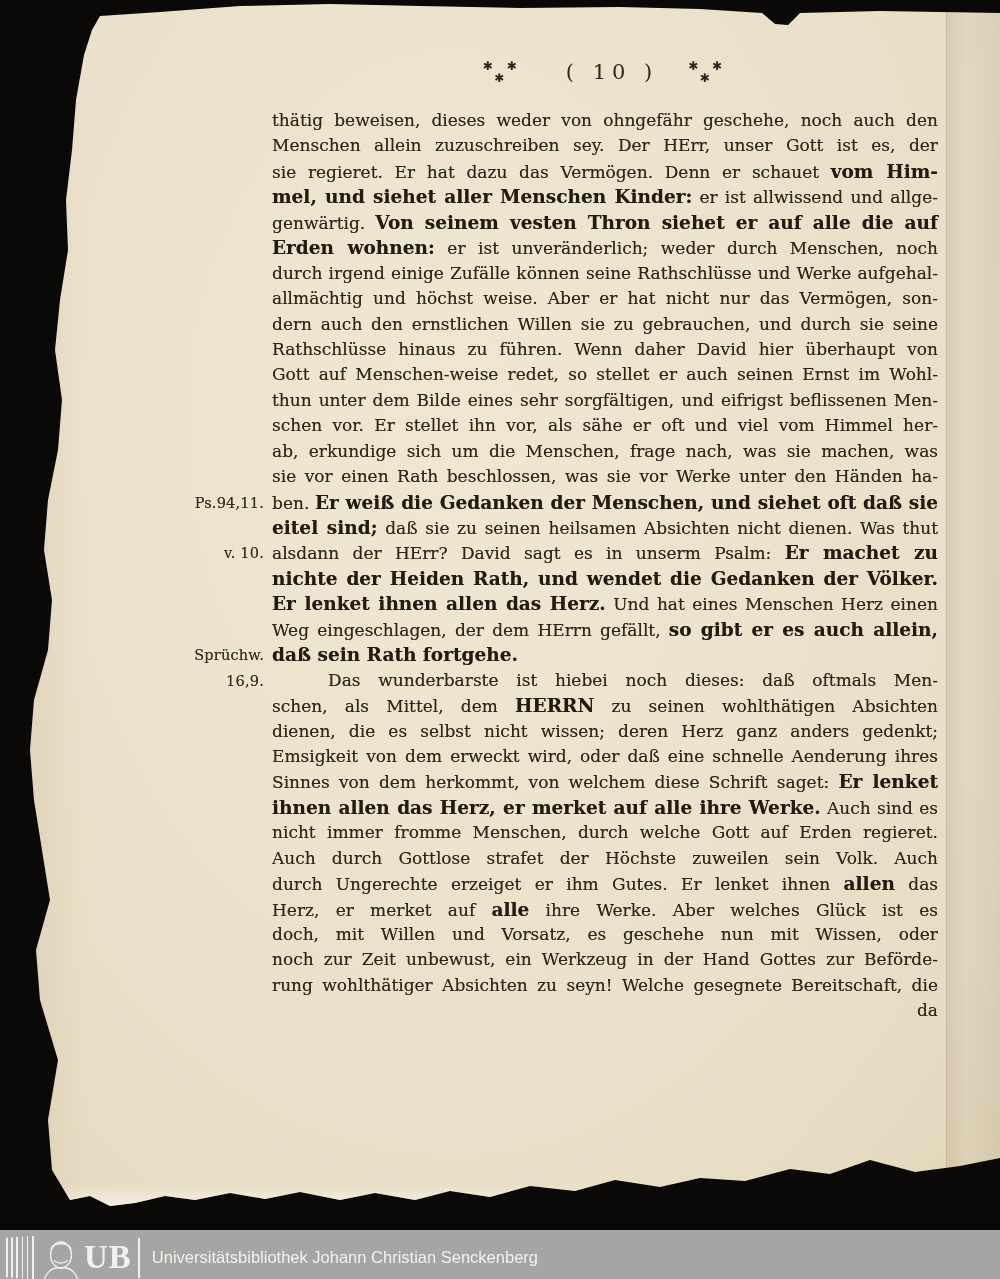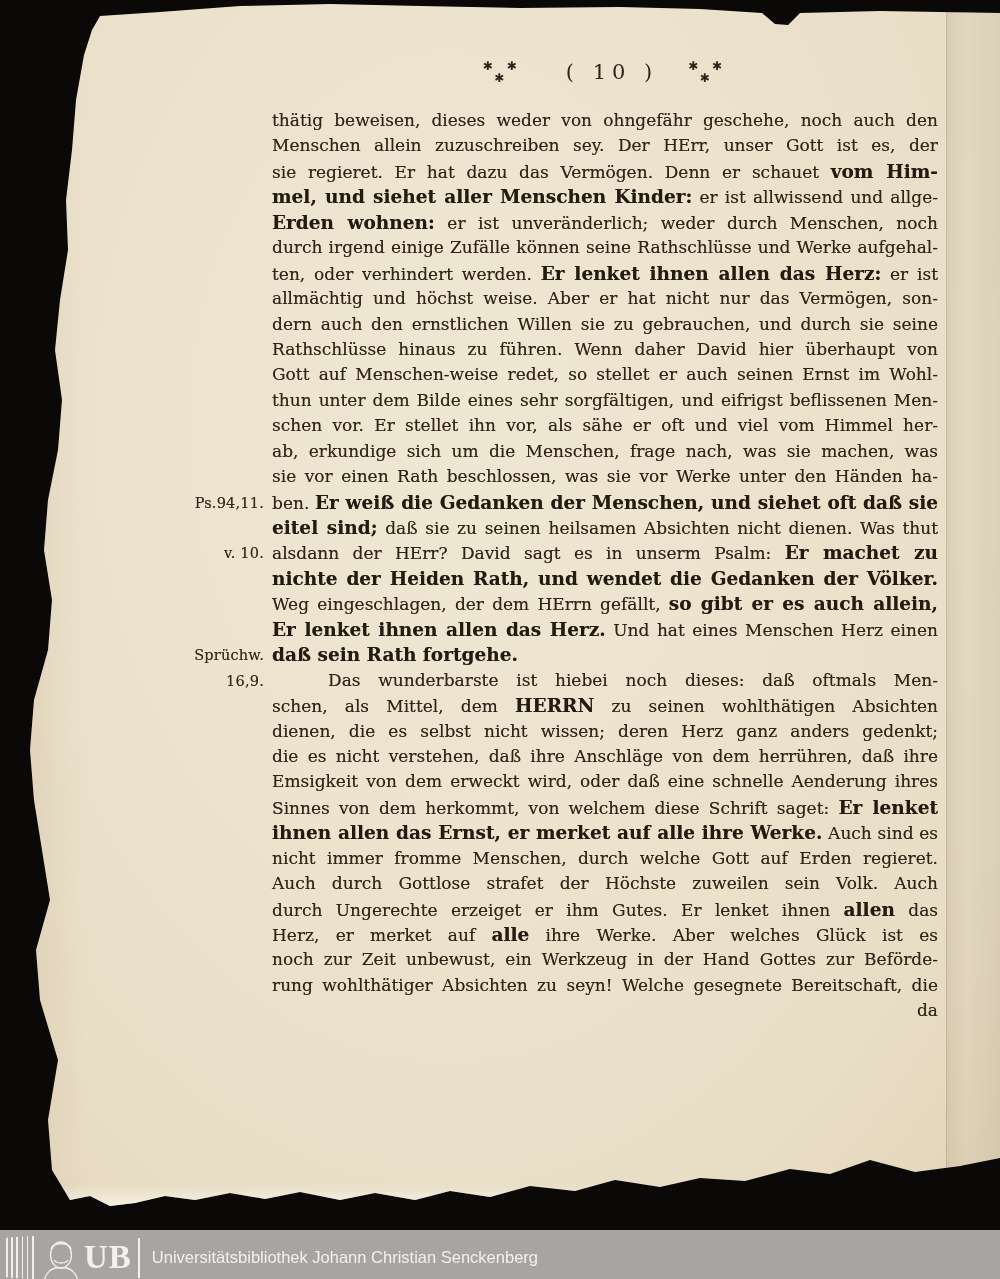--- a/index.html
+++ b/index.html
@@ -108,49 +108,49 @@
         <span class="top">✱ ✱</span>
         <span class="bot">✱</span>
       </span>
     </div>
 
     <div class="text-block">
         <div class="line"><span>thätig beweisen,  dieses weder von ohngefähr geschehe,  noch auch den</span></div>
         <div class="line"><span>Menschen allein zuzuschreiben sey.  Der HErr, unser Gott ist es, der</span></div>
         <div class="line"><span>sie regieret.  Er hat dazu das Vermögen.  Denn er schauet </span><span class="em">vom Him-</span></div>
         <div class="line"><span class="em">mel, und siehet aller Menschen Kinder:</span><span> er ist allwissend und allge-</span></div>
+        <div class="line"><span>genwärtig.  </span><span class="em">Von seinem vesten Thron siehet er auf alle die auf</span></div>
         <div class="line"><span class="em">Erden wohnen:</span><span> er ist unveränderlich;  weder durch Menschen,  noch</span></div>
         <div class="line"><span>durch irgend einige Zufälle können seine Rathschlüsse und Werke aufgehal-</span></div>
-        <div class="line"><span>ten, oder verhindert werden.  </span><span class="em">Er lenket ihnen allen das Herz:</span><span> er ist</span></div>
         <div class="line"><span>allmächtig und höchst weise.  Aber er hat nicht nur das Vermögen, son-</span></div>
         <div class="line"><span>dern auch den ernstlichen Willen sie zu gebrauchen, und durch sie seine</span></div>
         <div class="line"><span>Rathschlüsse hinaus zu führen.  Wenn daher David hier überhaupt von</span></div>
         <div class="line"><span>Gott auf Menschen-weise redet, so stellet er auch seinen Ernst im Wohl-</span></div>
         <div class="line"><span>thun unter dem Bilde eines sehr sorgfältigen, und eifrigst beflissenen Men-</span></div>
         <div class="line"><span>schen vor.  Er stellet ihn vor, als sähe er oft und viel vom Himmel her-</span></div>
         <div class="line"><span>ab, erkundige sich um die Menschen, frage nach, was sie machen, was</span></div>
         <div class="line"><span>sie vor einen Rath beschlossen, was sie vor Werke unter den Händen ha-</span></div>
         <div class="line"><span class="note">Ps.94,11.</span><span>ben.  </span><span class="em">Er weiß die Gedanken der Menschen, und siehet oft daß sie</span></div>
         <div class="line"><span class="em">eitel sind;</span><span> daß sie zu seinen heilsamen Absichten nicht dienen.  Was thut</span></div>
         <div class="line"><span class="note">v. 10.</span><span>alsdann der HErr? David sagt es in unserm Psalm:  </span><span class="em">Er machet zu</span></div>
         <div class="line"><span class="em">nichte der Heiden Rath, und wendet die Gedanken der Völker.</span></div>
+        <div class="line"><span class="em">Er lenket ihnen allen das Herz.</span><span>  Und hat eines Menschen Herz einen</span></div>
         <div class="line"><span>Weg eingeschlagen, der dem HErrn gefällt, </span><span class="em">so gibt er es auch allein,</span></div>
-        <div class="line"><span class="em">Er lenket ihnen allen das Herz.</span><span>  Und hat eines Menschen Herz einen</span></div>
         <div class="line para-end"><span class="note">Sprüchw.</span><span class="em">daß sein Rath fortgehe.</span></div>
         <div class="line indent"><span class="note">16,9.</span><span>Das  wunderbarste  ist  hiebei  noch  dieses:  daß  oftmals  Men-</span></div>
         <div class="line"><span>schen,  als  Mittel,  dem </span><span class="em">HERRN</span><span> zu seinen wohlthätigen Absichten</span></div>
         <div class="line"><span>dienen,  die es selbst nicht wissen;  deren Herz ganz anders gedenkt;</span></div>
-        <div class="line"><span>die es nicht verstehen, daß ihre Anschläge von dem herrühren, daß ihre</span></div>
         <div class="line"><span>Emsigkeit von dem erweckt wird,  oder daß eine schnelle Aenderung ihres</span></div>
         <div class="line"><span>Sinnes von dem herkommt, von welchem diese Schrift saget: </span><span class="em">Er lenket</span></div>
-        <div class="line"><span class="em">ihnen allen das Ernst, er merket auf alle ihre Werke.</span><span>  Auch sind es</span></div>
+        <div class="line"><span class="em">ihnen allen das Herz, er merket auf alle ihre Werke.</span><span>  Auch sind es</span></div>
         <div class="line"><span>nicht immer fromme Menschen,  durch welche Gott auf Erden regieret.</span></div>
         <div class="line"><span>Auch durch Gottlose strafet der Höchste zuweilen sein Volk.  Auch</span></div>
         <div class="line"><span>durch Ungerechte erzeiget er ihm Gutes.  Er lenket ihnen </span><span class="em">allen</span><span> das</span></div>
         <div class="line"><span>Herz, er merket auf </span><span class="em">alle</span><span> ihre Werke.  Aber welches Glück ist es</span></div>
+        <div class="line"><span>doch, mit Willen und Vorsatz, es geschehe nun mit Wissen, oder</span></div>
         <div class="line"><span>noch zur Zeit unbewust, ein Werkzeug in der Hand Gottes zur Beförde-</span></div>
         <div class="line"><span>rung wohlthätiger Absichten zu seyn! Welche gesegnete Bereitschaft, die</span></div>
         <div class="line catchword"><span>da</span></div>
       </div>
   </div>
 
   <div class="footer-bar">
     <div class="ub-logo">
       <div class="logo-lines"></div>
       <svg class="logo-portrait" viewBox="0 0 42 44" fill="none" stroke="#f2f1ef" stroke-width="1.3">

